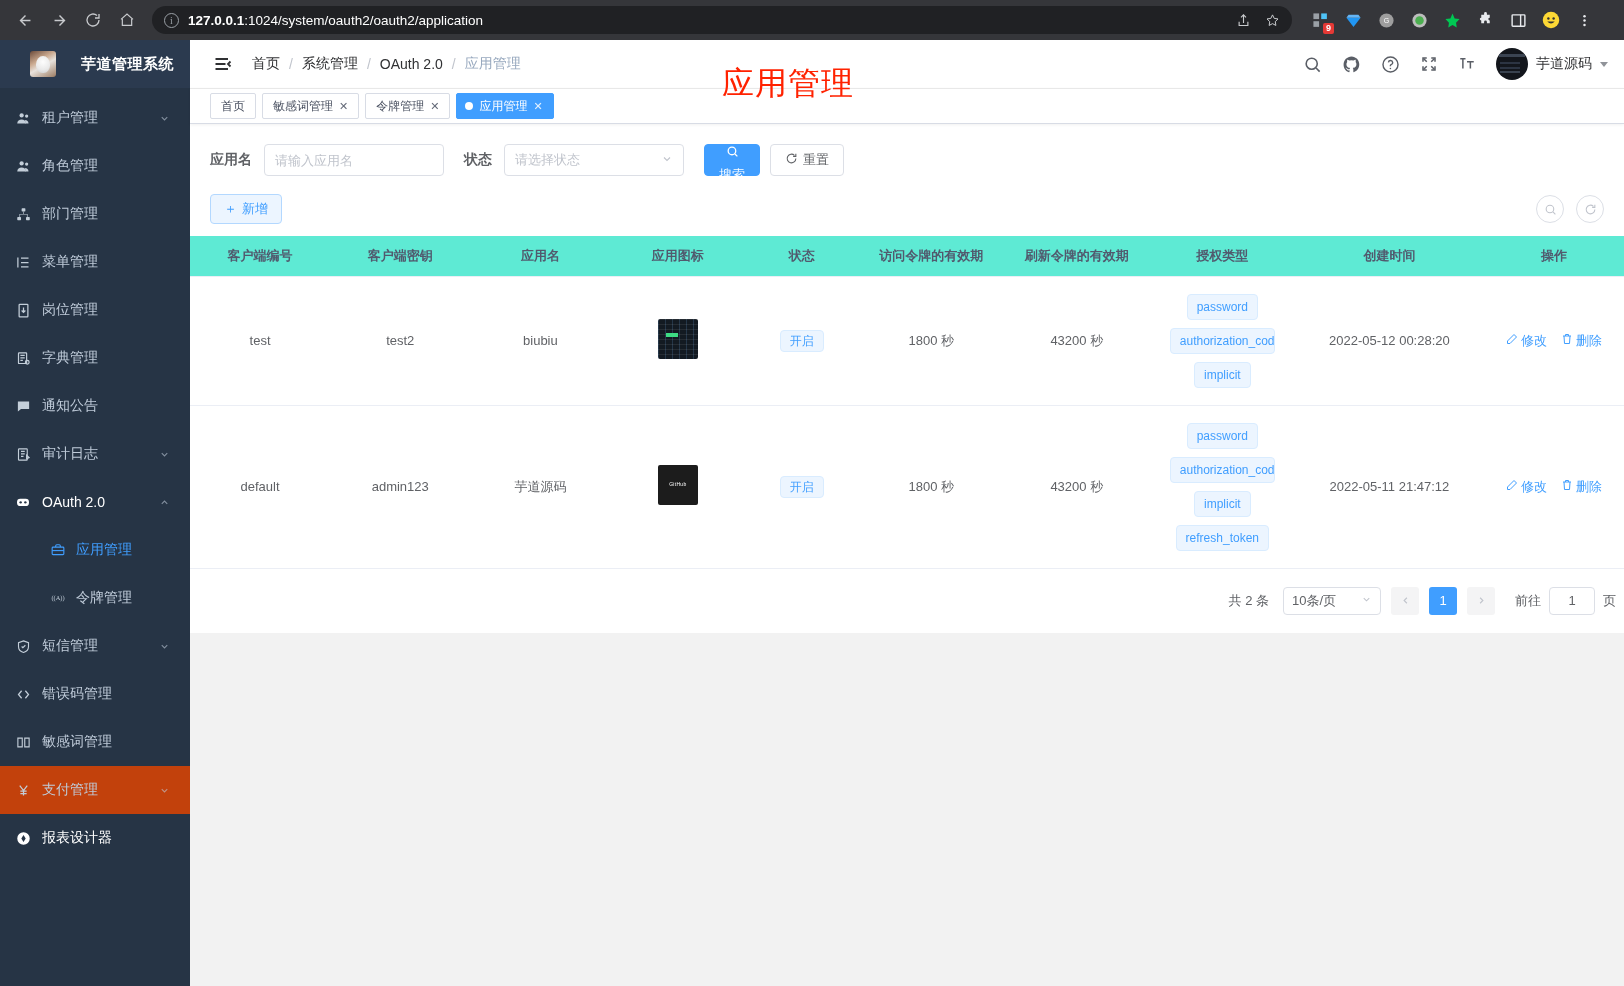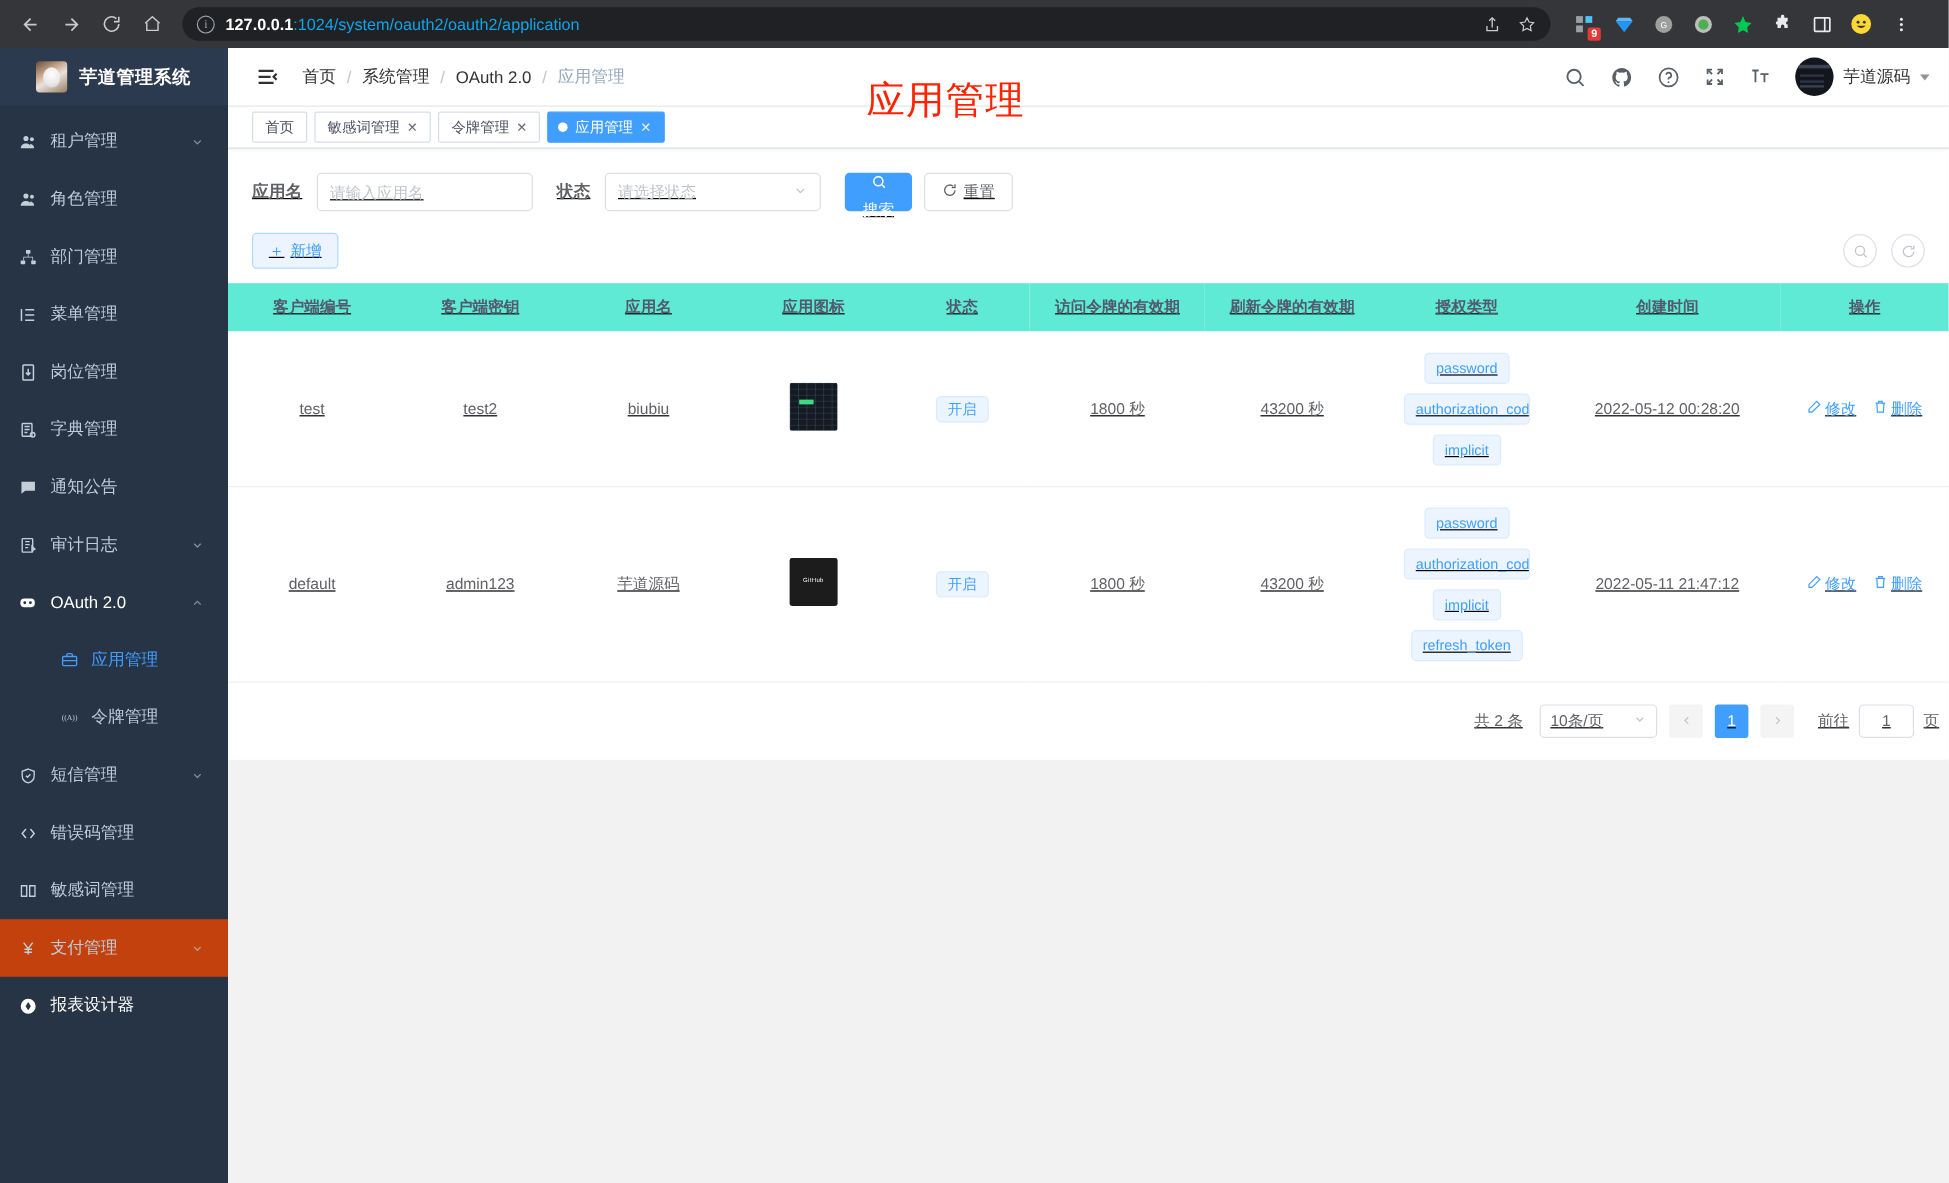--- a/index.html
+++ b/index.html
@@ -25,41 +25,41 @@
     display: flex; align-items: center; padding: 0 12px; margin-left: 6px; margin-right: 6px;
     color: #e8eaed; font-size: 13.5px; gap: 9px; max-width: 1140px;
   }
   .omni-info {
     width: 15px; height: 15px; border-radius: 50%; border: 1.4px solid #9aa0a6;
     color: #9aa0a6; font-size: 10px; display:flex; align-items:center; justify-content:center;
     font-family: "Liberation Serif", serif; flex: 0 0 auto;
   }
   .url { white-space: nowrap; overflow: hidden; }
   .url b { color: #fff; font-weight: 700; }
-  .url span { color: #0ea5e9; font-weight: 400; }
+  .url span { color: #ffffff; font-weight: 400; }
   .omni-right { margin-left: auto; display: flex; gap: 14px; align-items: center; }
   .omni-ico { color: #c8cacd; display:flex; }
   .ext-tray { display: flex; align-items: center; gap: 13px; padding-left: 8px; }
   .ext { width: 20px; height: 20px; position: relative; display:flex; align-items:center; justify-content:center;}
   .badge9 {
     position: absolute; right: -4px; bottom: -4px; background: #e53935; color: #fff;
     font-size: 9px; line-height: 11px; padding: 0 3px; border-radius: 2px; font-weight: bold;
   }
 
   
   .app { display: flex; height: 946px; }
 
   
   .sidebar {
     width: 190px; background: #263445; flex: 0 0 190px; height: 946px;
     overflow: hidden; position: relative;
   }
   .logo-row {
     height: 48px; background: #2b3a4f; display: flex; align-items: center;
-    gap: 10px; padding-left: 30px;
+    gap: 25px; padding-left: 30px;
   }
   .logo-img {
     width: 26px; height: 26px; border-radius: 3px; flex: 0 0 auto;
     background: linear-gradient(150deg,#6b4a3a 0%, #caa98f 35%, #e8e2dc 55%, #9b7b62 100%);
     position: relative; overflow: hidden;
   }
   .logo-img::after {
     content:''; position:absolute; left:6px; top:5px; width:14px; height:17px;
     background: radial-gradient(circle at 50% 35%, #fdfdfd 0%, #e9e9e9 60%, #cbcbcb 100%);
     border-radius: 50% 50% 45% 45%;
@@ -123,21 +123,21 @@
   .tab.active .x { color: #fff; }
 
   .watermark {
     position: absolute; color: #ff2200; font-size: 32px; font-weight: 500;
     left: 722px; top: 62px; letter-spacing: 1px; pointer-events: none; z-index: 5;
     font-family: "DejaVu Sans", sans-serif;
   }
 
   .content { flex: 1 1 auto; overflow: hidden; padding: 0; background: #f2f2f2; }
 
-  .card { background: #fff; margin: 0; padding: 0; text-decoration: underline; }
+  .card { background: #fff; margin: 0; padding: 0; }
   .filter-area {
     background: #fff; padding: 20px 20px 0 20px; display: flex; align-items: center;
     gap: 0; flex-wrap: wrap;
   }
   .form-item { display: flex; align-items: center; margin-right: 20px; margin-bottom: 18px; }
   .form-label { font-size: 14px; color: #606266; margin-right: 12px; font-weight: bold; }
   .el-input {
     width: 180px; height: 32px; border: 1px solid #dcdfe6; border-radius: 4px;
     padding: 0 10px; font-size: 13px; color: #606266; background: #fff;
     display: flex; align-items: center;

